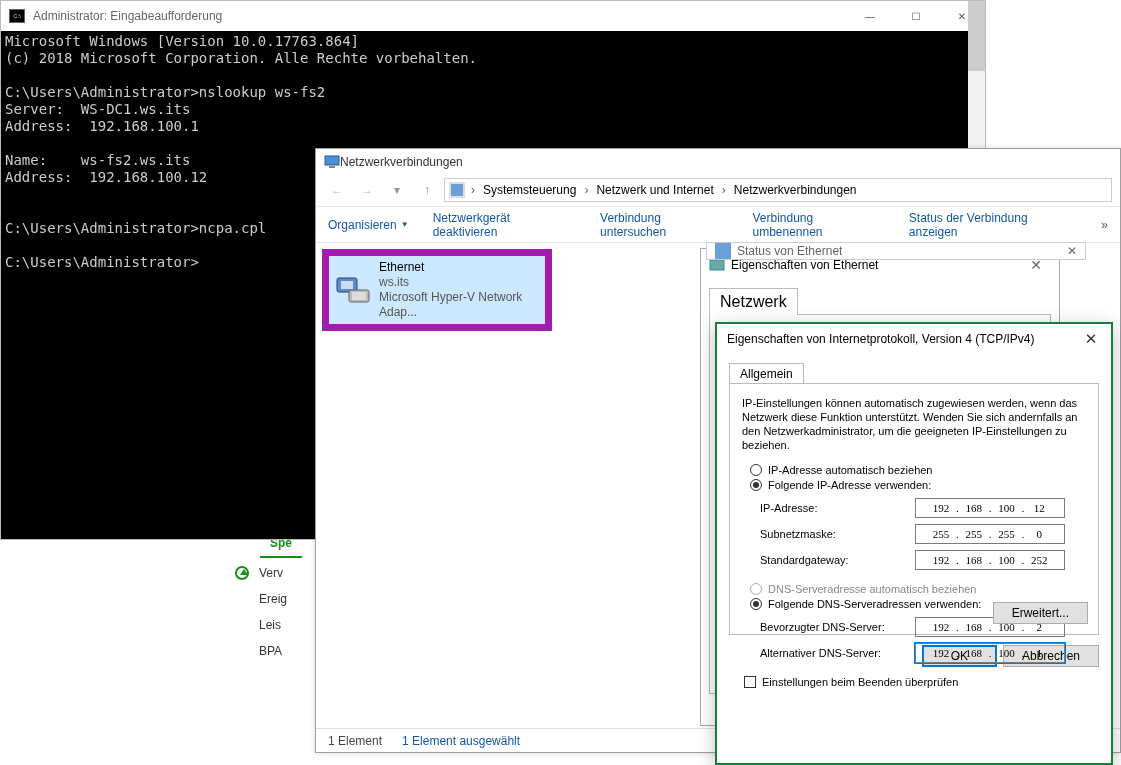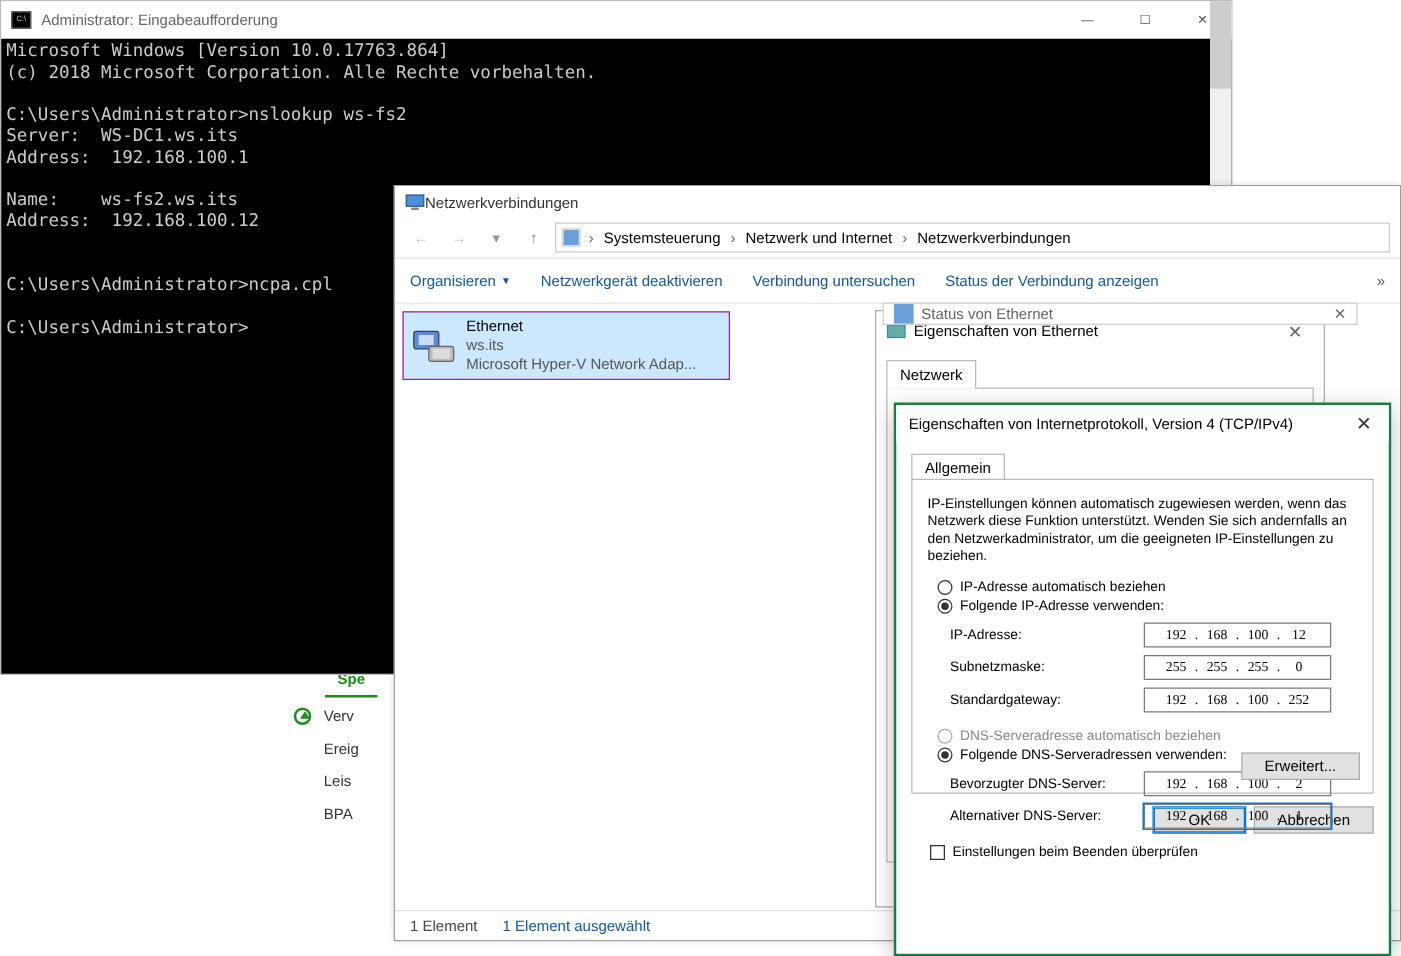--- a/index.html
+++ b/index.html
@@ -73,36 +73,36 @@
   .nav-arrow.disabled { color:#bbb; }
   .addressbar { flex:1; height:24px; border:1px solid #ccc; display:flex; align-items:center; padding:0 4px; font-size:12px; gap:2px;}
   .addressbar .sep { color:#666; padding:0 4px;}
   .addressbar .crumb { padding:0 2px;}
   .addressbar .crumb.last { font-weight:normal;}
   .toolbar { height:36px; display:flex; align-items:center; gap:24px; padding:0 12px; border-bottom:1px solid #e6e6e6; color:#1358a6; font-size:12px;}
   .toolbar .item { display:flex; align-items:center; gap:4px;}
   .toolbar .chev { font-size:8px;}
   .toolbar .overflow { margin-left:auto; color:#555;}
   .filelist { padding:6px;}
-  .file-item { display:flex; align-items:center; width:262px; padding:4px 6px; background:#cce8ff; border:1px solid #a21caf;}
+  .file-item { display:flex; align-items:center; width:230px; padding:4px 6px; background:#cce8ff; border:7px solid #a21caf;}
   .file-icon { width:36px; height:36px; margin-right:8px; display:flex;align-items:center;justify-content:center;}
   .file-meta { display:flex; flex-direction:column; font-size:12px; line-height:15px;}
   .file-meta .name { color:#000;}
   .file-meta .sub { color:#555;}
   .explorer-status { position:absolute; left:0; right:0; bottom:0; height:24px; border-top:1px solid #e0e0e0; display:flex; align-items:center; padding:0 12px; gap:20px; font-size:12px; color:#444;}
   
   .eth-props {
     position:absolute; left:700px; top:248px; width:360px; height:478px;
     background:#fff; border:1px solid #aaa;
   }
   .eth-props .dlg-title { height:32px; display:flex; align-items:center; padding:0 8px; font-size:12px; color:#000;}
   .eth-props .dlg-title .icon{ width:16px;height:16px;margin-right:6px;}
   .eth-props .close-x { margin-left:auto; width:30px; text-align:center; color:#666; font-size:14px;}
   .eth-tabs { display:flex; padding:6px 8px 0 8px;}
-  .eth-tab { border:1px solid #bbb; border-bottom:none; padding:4px 10px; background:#fff; font-size:12px; position:relative; top:1px;}
+  .eth-tab { border:1px solid #bbb; border-bottom:none; padding:4px 10px; background:#fff; font-size:16px; position:relative; top:1px;}
   .eth-body { border:1px solid #bbb; margin:0 8px 8px 8px; height:380px; padding:10px; font-size:12px;}
   .eth-body .label { margin-bottom:6px;}
   
   .ipv4 {
     position:absolute; left:715px; top:322px; width:398px; height:443px;
     background:#fff; border:2px solid #15803d;
     box-shadow: 0 5px 18px rgba(0,0,0,.25);
   }
   .ipv4-titlebar { height:30px; display:flex; align-items:center; padding:0 10px; font-size:12px; background:#fff;}
   .ipv4-titlebar .close { margin-left:auto; width:20px; text-align:center; font-size:15px; color:#333;}
@@ -225,20 +225,23 @@
         <span>Organisieren</span>
         <span class="chev">▼</span>
       </div>
     <div class="item">
         <span>Netzwerkgerät deaktivieren</span>
       </div>
     <div class="item">
         <span>Verbindung untersuchen</span>
       </div>
     <div class="item">
+        <span>Verbindung umbenennen</span>
+      </div>
+    <div class="item">
         <span>Status der Verbindung anzeigen</span>
       </div>
     <div class="overflow">»</div>
   </div>
   <div class="filelist">
     <div class="file-item">
       <span class="file-icon">
         <svg class="netadapter-svg" viewBox="0 0 36 36">
             <rect x="2" y="6" width="20" height="14" rx="2" fill="#5a8bd6" stroke="#345"></rect>
             <rect x="6" y="9" width="12" height="8" fill="#cde"></rect>

